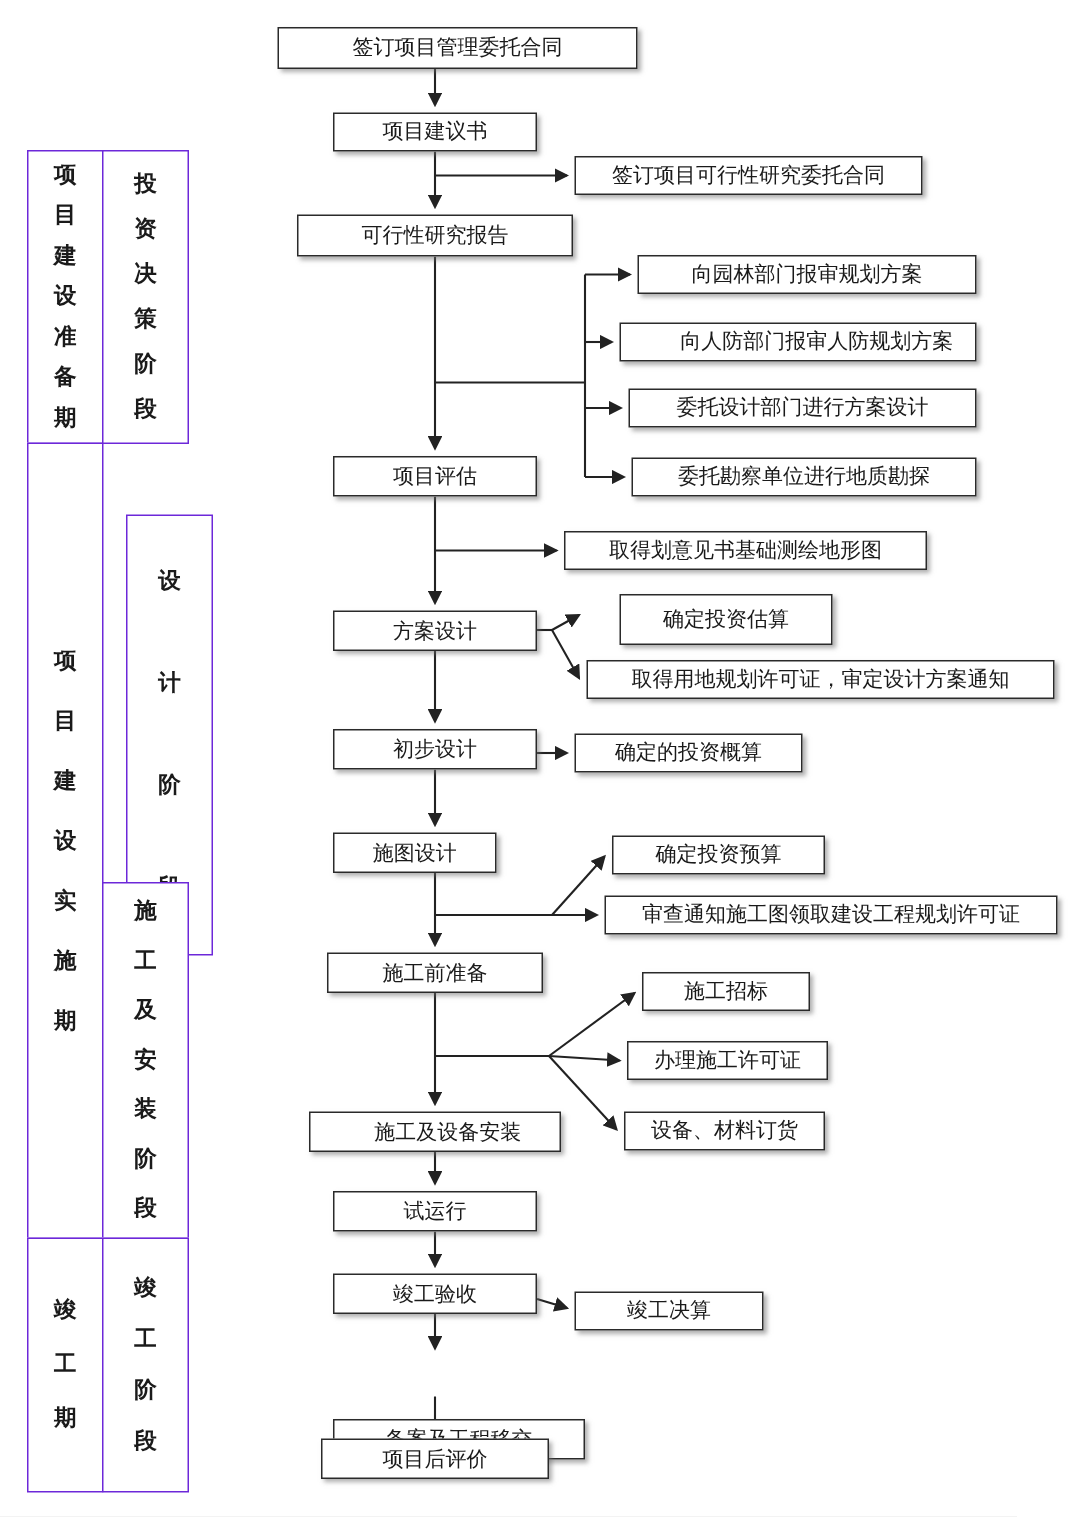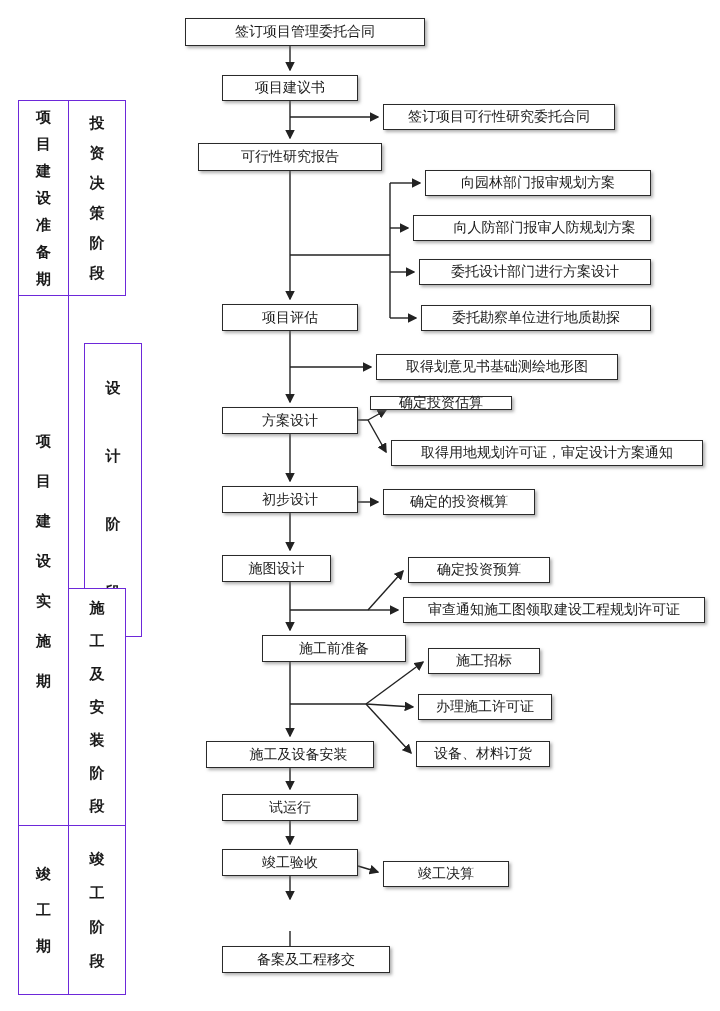--- a/index.html
+++ b/index.html
@@ -104,33 +104,34 @@
     <div class="vtext lh-compstage">竣工阶段</div>
   </div>
 
   <div class="box" style="left:185px;top:18px;width:240px;height:28px;">签订项目管理委托合同</div>
   <div class="box" style="left:222px;top:75px;width:136px;height:26px;">项目建议书</div>
   <div class="box" style="left:198px;top:143px;width:184px;height:28px;">可行性研究报告</div>
   <div class="box" style="left:222px;top:304px;width:136px;height:27px;">项目评估</div>
   <div class="box" style="left:222px;top:407px;width:136px;height:27px;">方案设计</div>
   <div class="box" style="left:222px;top:486px;width:136px;height:27px;">初步设计</div>
   <div class="box" style="left:222px;top:555px;width:109px;height:27px;">施图设计</div>
-  <div class="box" style="left:218px;top:635px;width:144px;height:27px;margin-left:44px;">施工前准备</div>
+  <div class="box" style="left:218px;top:635px;width:144px;height:27px;">施工前准备</div>
   <div class="box" style="left:206px;top:741px;width:168px;height:27px;padding-left:20px;">施工及设备安装</div>
   <div class="box" style="left:222px;top:794px;width:136px;height:27px;">试运行</div>
   <div class="box" style="left:222px;top:849px;width:136px;height:27px;">竣工验收</div>
   <div class="box" style="left:222px;top:904px;width:168px;height:27px;margin-top:42px;">备案及工程移交</div>
+  <div class="box" style="left:214px;top:959px;width:152px;height:27px;">项目后评价</div>
 
   <div class="box" style="left:383px;top:104px;width:232px;height:26px;">签订项目可行性研究委托合同</div>
   <div class="box" style="left:425px;top:170px;width:226px;height:26px;">向园林部门报审规划方案</div>
   <div class="box" style="left:413px;top:215px;width:238px;height:26px;padding-left:28px;">向人防部门报审人防规划方案</div>
   <div class="box" style="left:419px;top:259px;width:232px;height:26px;">委托设计部门进行方案设计</div>
   <div class="box" style="left:421px;top:305px;width:230px;height:26px;">委托勘察单位进行地质勘探</div>
   <div class="box" style="left:376px;top:354px;width:242px;height:26px;">取得划意见书基础测绘地形图</div>
-  <div class="box" style="left:370px;top:396px;width:142px;height:14px;">确定投资估算</div>
+  <div class="box" style="left:413px;top:396px;width:142px;height:34px;">确定投资估算</div>
   <div class="box" style="left:391px;top:440px;width:312px;height:26px;">取得用地规划许可证，审定设计方案通知</div>
   <div class="box" style="left:383px;top:489px;width:152px;height:26px;">确定的投资概算</div>
   <div class="box" style="left:408px;top:557px;width:142px;height:26px;">确定投资预算</div>
   <div class="box" style="left:403px;top:597px;width:302px;height:26px;">审查通知施工图领取建设工程规划许可证</div>
   <div class="box" style="left:428px;top:648px;width:112px;height:26px;">施工招标</div>
   <div class="box" style="left:418px;top:694px;width:134px;height:26px;">办理施工许可证</div>
   <div class="box" style="left:416px;top:741px;width:134px;height:26px;">设备、材料订货</div>
   <div class="box" style="left:383px;top:861px;width:126px;height:26px;">竣工决算</div>
 
 </div>

